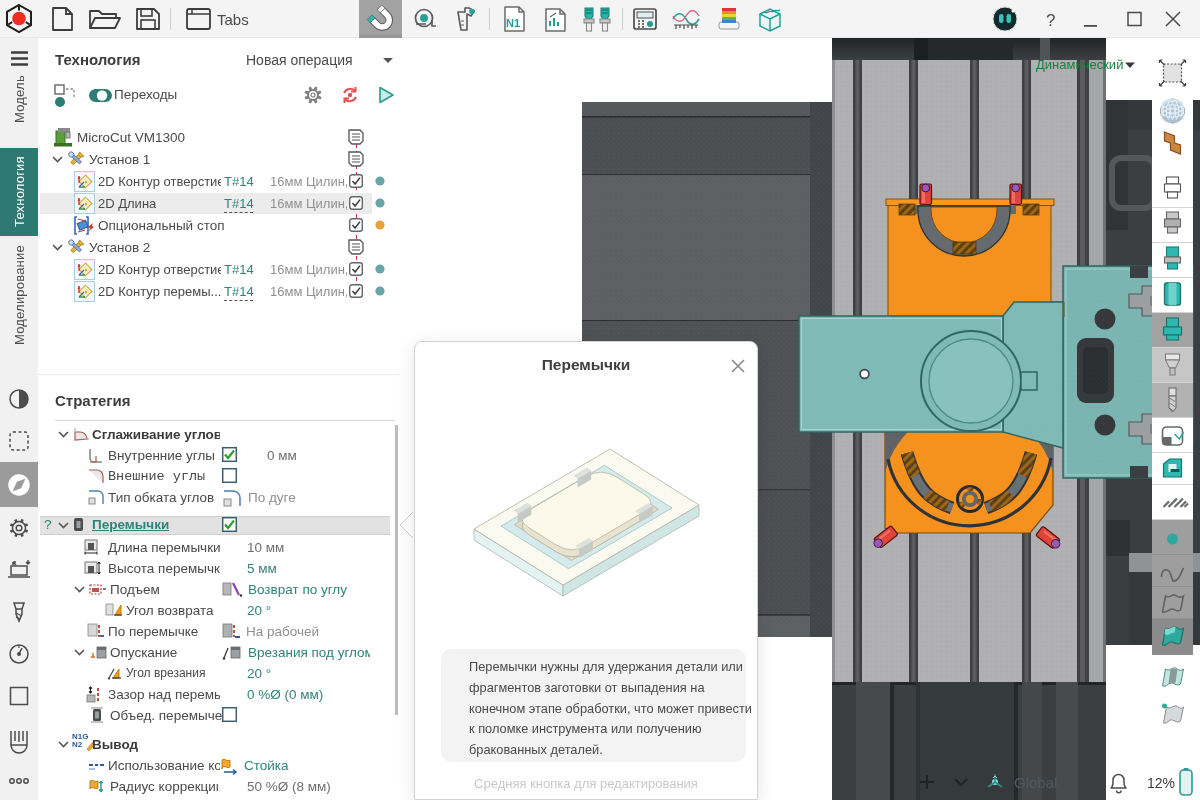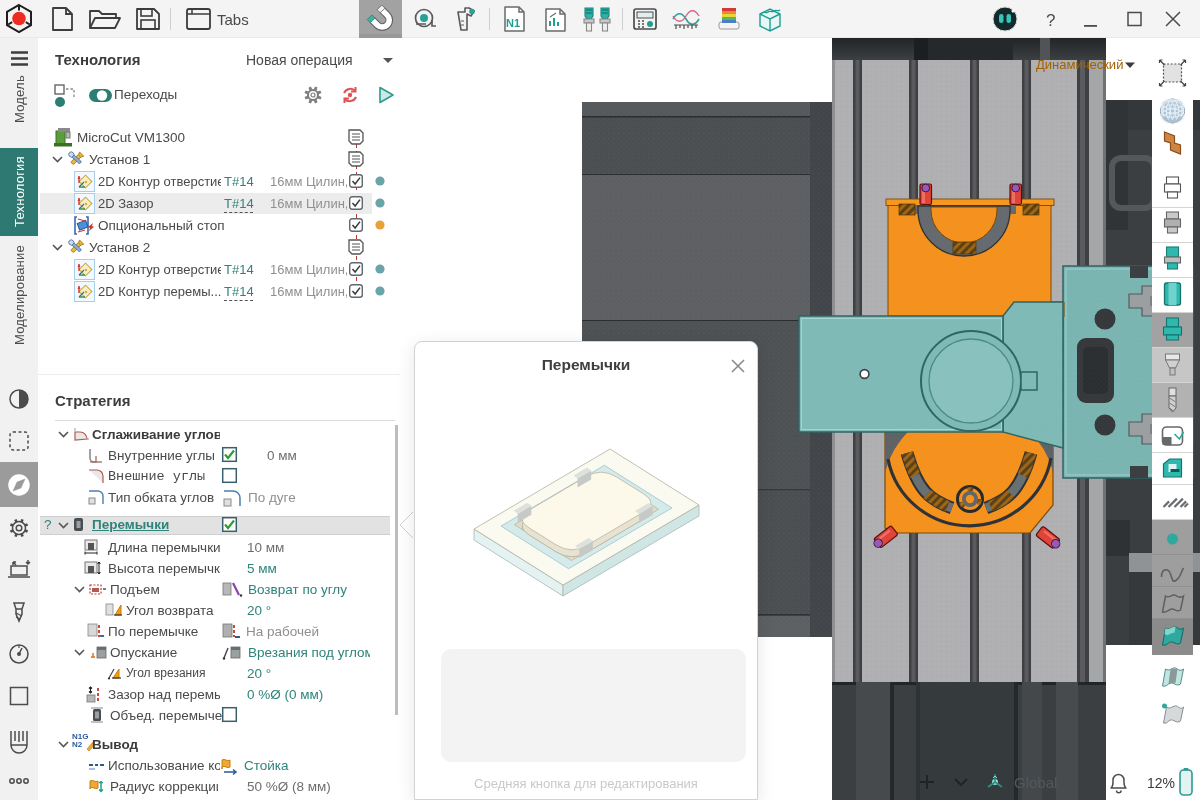--- a/index.html
+++ b/index.html
@@ -225,21 +225,21 @@
 <div class="abs" style="left:40px;top:193px;width:332px;height:21px;background:#ececec"></div>
 <svg style="left:74px;top:00px;left:74px;top:193px" width="21" height="21">
     <rect x="0.5" y="0.5" width="20" height="20" fill="#f2f8fd" stroke="#a9cfe8" stroke-width="1"></rect>
     <rect x="7" y="6" width="9" height="9" transform="rotate(45 11.5 10.5)" fill="#f7edc8" stroke="#c8a43c" stroke-width="1"></rect>
     <path d="M5 16l5-5" stroke="#3a6ab0" stroke-width="1.2"></path>
     <path d="M5 5v7" stroke="#d03a2e" stroke-width="1.4"></path>
     <path d="M5 5l-1.5 3h3z" fill="#d03a2e"></path>
     <path d="M5 16h6" stroke="#2e8b2e" stroke-width="1.4"></path>
     <circle cx="12" cy="11" r="1.2" fill="#d0b32e"></circle>
   </svg>
-<div class="lbl " style="left:98px;top:196px;font-size:13px;">2D Зазор</div>
+<div class="lbl " style="left:98px;top:196px;font-size:13px;">2D Длина</div>
 <div class="lbl teal" style="left:224px;top:196px;font-size:13px;">T#14</div>
 <div class="abs" style="left:224px;top:212px;width:29px;border-bottom:1px dashed #555"></div>
 <div class="lbl gray" style="left:270px;top:196px;font-size:13px;width:77px;">16мм Цилин,</div>
 <svg style="left:349px;top:196px" width="15" height="15">
     <rect x="0.7" y="0.7" width="12.6" height="12.6" rx="2.5" fill="#fff" stroke="#5e6a6e" stroke-width="1.4"></rect>
     <path d="M3.5 7l2.6 3L11 3.6" fill="none" stroke="#3a3a3a" stroke-width="1.5"></path>
   </svg>
 <svg style="left:375px;top:198px" width="10" height="10">
     <circle cx="5" cy="5" r="4.6" fill="#68a4a8"></circle>
   </svg>
@@ -611,21 +611,21 @@
       <path d="M927 775v14M920 782h14"></path>
       <path d="M955 779l6 6 6-6" fill="none"></path>
     </g>
 <g>
       <circle cx="995" cy="782" r="3" fill="#7ae8de"></circle>
       <path d="M995 782v-8M995 782l-7 5M995 782l7 5" stroke="#3a8a84" stroke-width="1.6"></path>
       <path d="M995 776l-2 2M995 776l2 2" stroke="#7ae8de" stroke-width="1"></path>
     </g>
 <text x="1014" y="788" font-size="15" fill="#52585c">Global</text>
 </svg>
-<div class="lbl" style="left:1036px;top:57px;font-size:13px;color:#a16207">Динамический</div>
+<div class="lbl" style="left:1036px;top:57px;font-size:13px;color:#15803d">Динамический</div>
 <svg style="left:1124px;top:61px" width="12" height="9">
     <path d="M1 1.5l5 5.5 5-5.5z" fill="#3c3c3c"></path>
   </svg>
 <div class="abs" style="left:1152px;top:90px;width:41px;height:78px;background:#ffffff"></div>
 <div class="abs" style="left:1152px;top:168px;width:41px;height:352px;background:#ffffff"></div>
 <div class="abs" style="left:1152px;top:313px;width:41px;height:35px;background:#a2a2a2"></div>
 <div class="abs" style="left:1152px;top:348px;width:41px;height:35px;background:#c6c6c6"></div>
 <div class="abs" style="left:1152px;top:383px;width:41px;height:35px;background:#b2b2b2"></div>
 <div class="abs" style="left:1152px;top:520px;width:41px;height:135px;background:#9e9e9e"></div>
 <div class="abs" style="left:1152px;top:618px;width:41px;height:36px;background:#8b8b8b"></div>
@@ -725,20 +725,21 @@
 <polygon points="590.1,469.5 576.5,477.5 576.5,486.5 590.1,478.5" fill="#c6cac6" stroke="#84888" stroke-width="0.8"></polygon>
       <polygon points="590.1,469.5 576.5,477.5 572.5,474.5 586.1,466.5" fill="#dde1dd" stroke="#84888" stroke-width="0.6"></polygon>
 <polygon points="530.3,504.7 516.7,512.7 516.7,521.7 530.3,513.7" fill="#c6cac6" stroke="#84888" stroke-width="0.8"></polygon>
       <polygon points="530.3,504.7 516.7,512.7 512.7,509.7 526.3,501.7" fill="#dde1dd" stroke="#84888" stroke-width="0.6"></polygon>
 <polygon points="651.6,504.9 638.0,512.9 638.0,521.9 651.6,513.9" fill="#c6cac6" stroke="#84888" stroke-width="0.8"></polygon>
       <polygon points="651.6,504.9 638.0,512.9 634.0,509.9 647.6,501.9" fill="#dde1dd" stroke="#84888" stroke-width="0.6"></polygon>
 <polygon points="591.8,540.1 578.1,548.1 578.1,557.1 591.8,549.1" fill="#c6cac6" stroke="#84888" stroke-width="0.8"></polygon>
       <polygon points="591.8,540.1 578.1,548.1 574.1,545.1 587.8,537.1" fill="#dde1dd" stroke="#84888" stroke-width="0.6"></polygon>
 </svg>
 <div style="position:absolute;left:26px;top:307px;width:305px;height:113px;background:#f3f3f3;border-radius:10px"></div>
+<div style="position:absolute;left:54px;top:315px;width:290px;font-size:12.8px;line-height:20.8px;color:#4a4a4a;white-space:nowrap">Перемычки нужны для удержания детали или<br>фрагментов заготовки от выпадения на<br>конечном этапе обработки, что может привести<br>к поломке инструмента или получению<br>бракованных деталей.</div>
 <div style="position:absolute;left:0;top:434px;width:100%;text-align:center;font-size:13px;color:#c9c9c9">Средняя кнопка для редактирования</div>
 </div>
 <svg style="left:1106px;top:768px" width="94" height="30">
 <path d="M5 20 c2.5-2 2-5 2-8 a5.5 5.5 0 0 1 11 0 c0 3 -0.5 6 2 8 z" fill="none" stroke="#4c4c4c" stroke-width="1.5" stroke-linejoin="round"></path>
     <path d="M10.5 22.5a2.3 2.3 0 0 0 4.6 0" fill="none" stroke="#4c4c4c" stroke-width="1.5"></path>
 <text x="41" y="20" font-size="14" fill="#3a3a3a">12%</text>
 <rect x="74" y="2" width="12" height="25" rx="3.5" fill="#e2f4f2" stroke="#2e9a92" stroke-width="1.6"></rect>
     <rect x="77.5" y="0" width="5" height="2.5" rx="1" fill="#2e9a92"></rect>
 </svg>
 </body></html>

